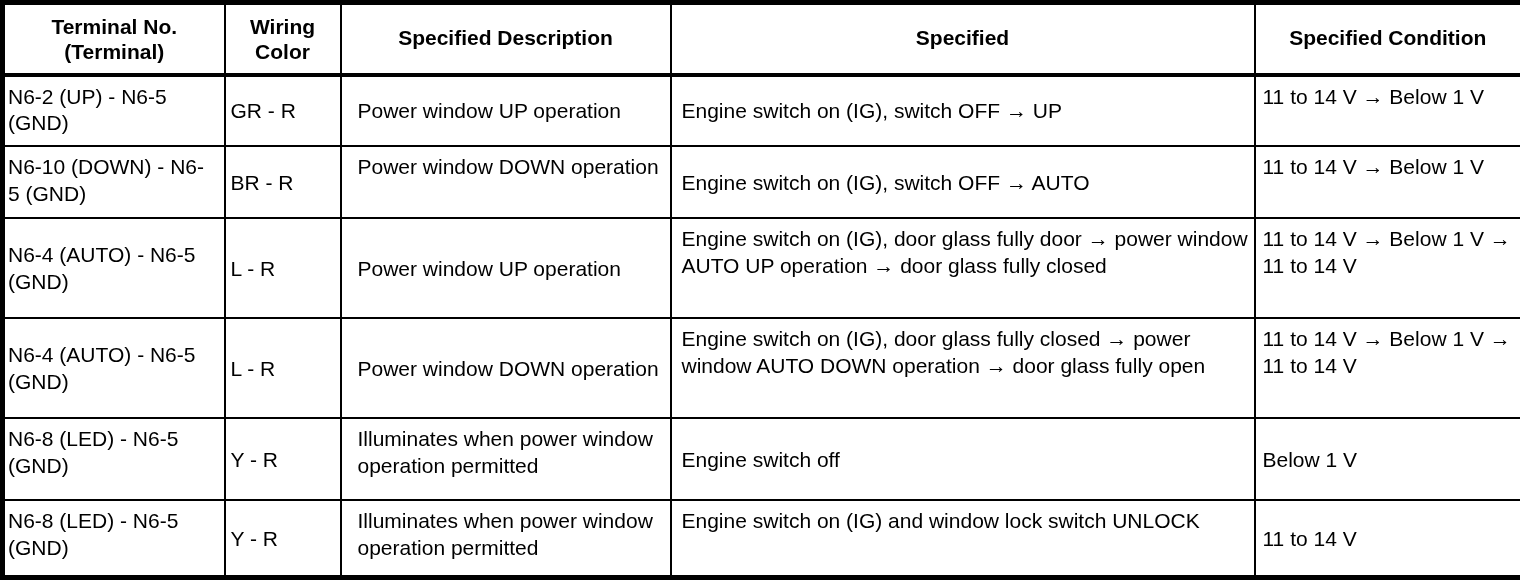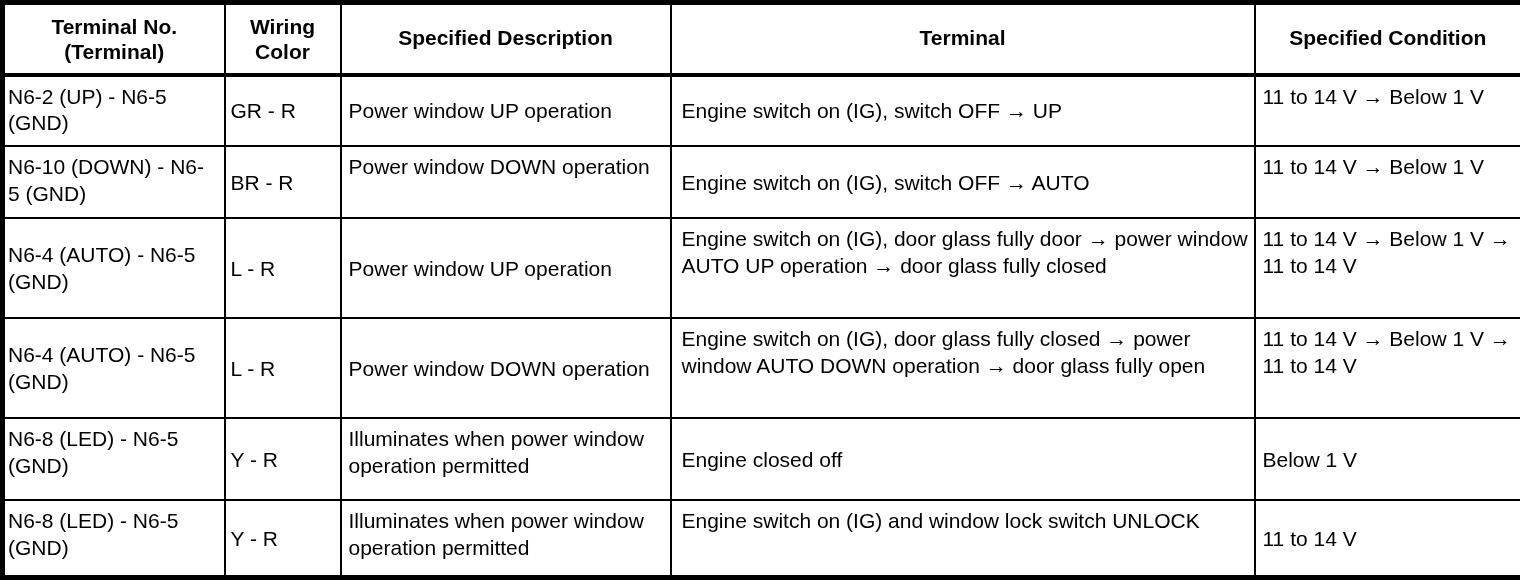--- a/index.html
+++ b/index.html
@@ -66,21 +66,21 @@
 
   
   tbody td.cell-wiring {
     vertical-align: middle;
     text-align: left;
   }
 
   
   tbody td.v-mid { vertical-align: middle; }
 
-  tbody td.cell-desc { padding-left: 7px; }
+  tbody td.cell-desc { padding-left: 16px; }
   tbody td.cell-cond { padding-left: 10px; }
   tbody td.cell-spec { padding-left: 7px; }
 
   
   tr.row-h1 td { height: 70px; }
   tr.row-h2 td { height: 70px; }
   tr.row-h3 td { height: 97px; }
   tr.row-h4 td { height: 98px; }
   tr.row-h5 td { height: 80px; }
   tr.row-h6 td { height: 75px; }
@@ -101,21 +101,21 @@
     <tr>
       <th class="th-terminal">
         <span>Terminal No.</span><br>
         <span>(Terminal)</span>
       </th>
       <th class="th-wiring">
         <span>Wiring</span><br>
         <span>Color</span>
       </th>
       <th class="th-desc">Specified Description</th>
-      <th class="th-cond">Terminal</th>
+      <th class="th-cond">Specified</th>
       <th class="th-spec">Specified Condition</th>
     </tr>
   </thead>
 
   <tbody>
     <tr class="row-h1">
       <td class="cell-terminal">N6-2 (UP) - N6-5 (GND)</td>
       <td class="cell-wiring">GR - R</td>
       <td class="cell-desc v-mid">Power window UP operation</td>
       <td class="cell-cond v-mid">Engine switch on (IG), switch OFF → UP</td>
@@ -143,21 +143,21 @@
       <td class="cell-wiring">L - R</td>
       <td class="cell-desc v-mid">Power window DOWN operation</td>
       <td class="cell-cond">Engine switch on (IG), door glass fully closed → power window AUTO DOWN operation → door glass fully open</td>
       <td class="cell-spec">11 to 14 V → Below 1 V → 11 to 14 V</td>
     </tr>
 
     <tr class="row-h5">
       <td class="cell-terminal">N6-8 (LED) - N6-5 (GND)</td>
       <td class="cell-wiring">Y - R</td>
       <td class="cell-desc">Illuminates when power window operation permitted</td>
-      <td class="cell-cond v-mid">Engine closed off</td>
+      <td class="cell-cond v-mid">Engine switch off</td>
       <td class="cell-spec v-mid">Below 1 V</td>
     </tr>
 
     <tr class="row-h6">
       <td class="cell-terminal">N6-8 (LED) - N6-5 (GND)</td>
       <td class="cell-wiring">Y - R</td>
       <td class="cell-desc">Illuminates when power window operation permitted</td>
       <td class="cell-cond">Engine switch on (IG) and window lock switch UNLOCK</td>
       <td class="cell-spec v-mid">11 to 14 V</td>
     </tr>

